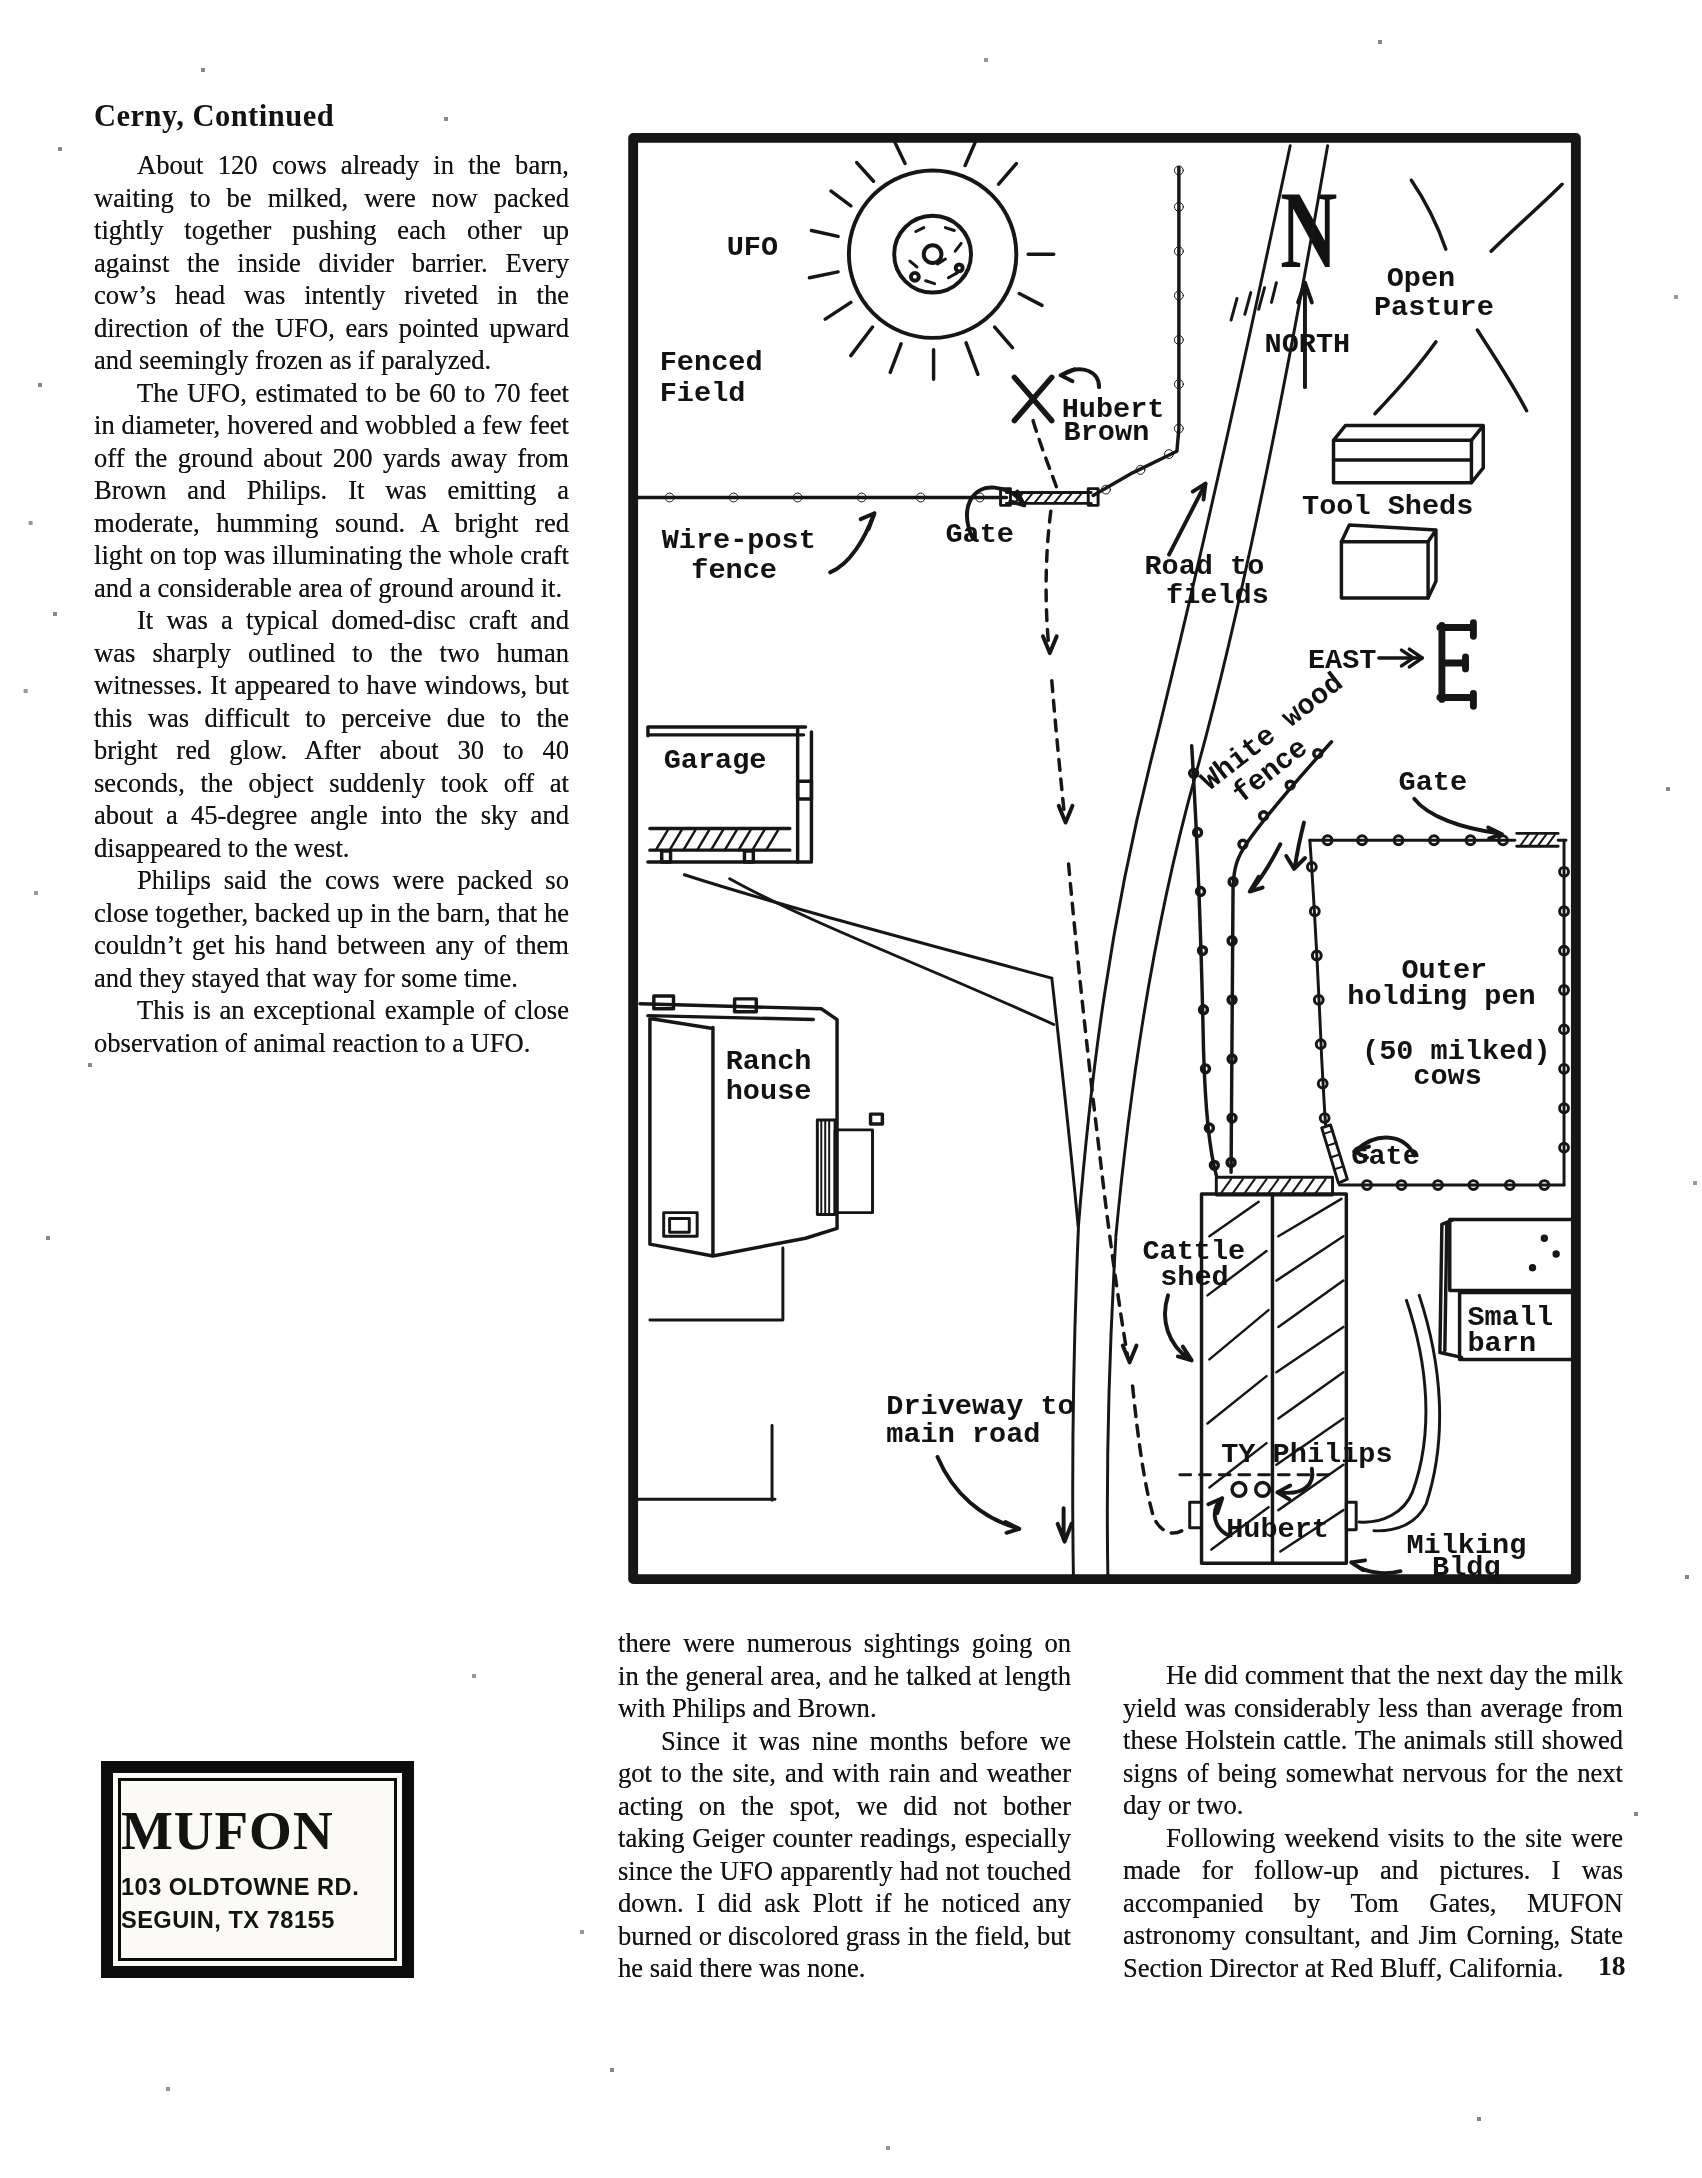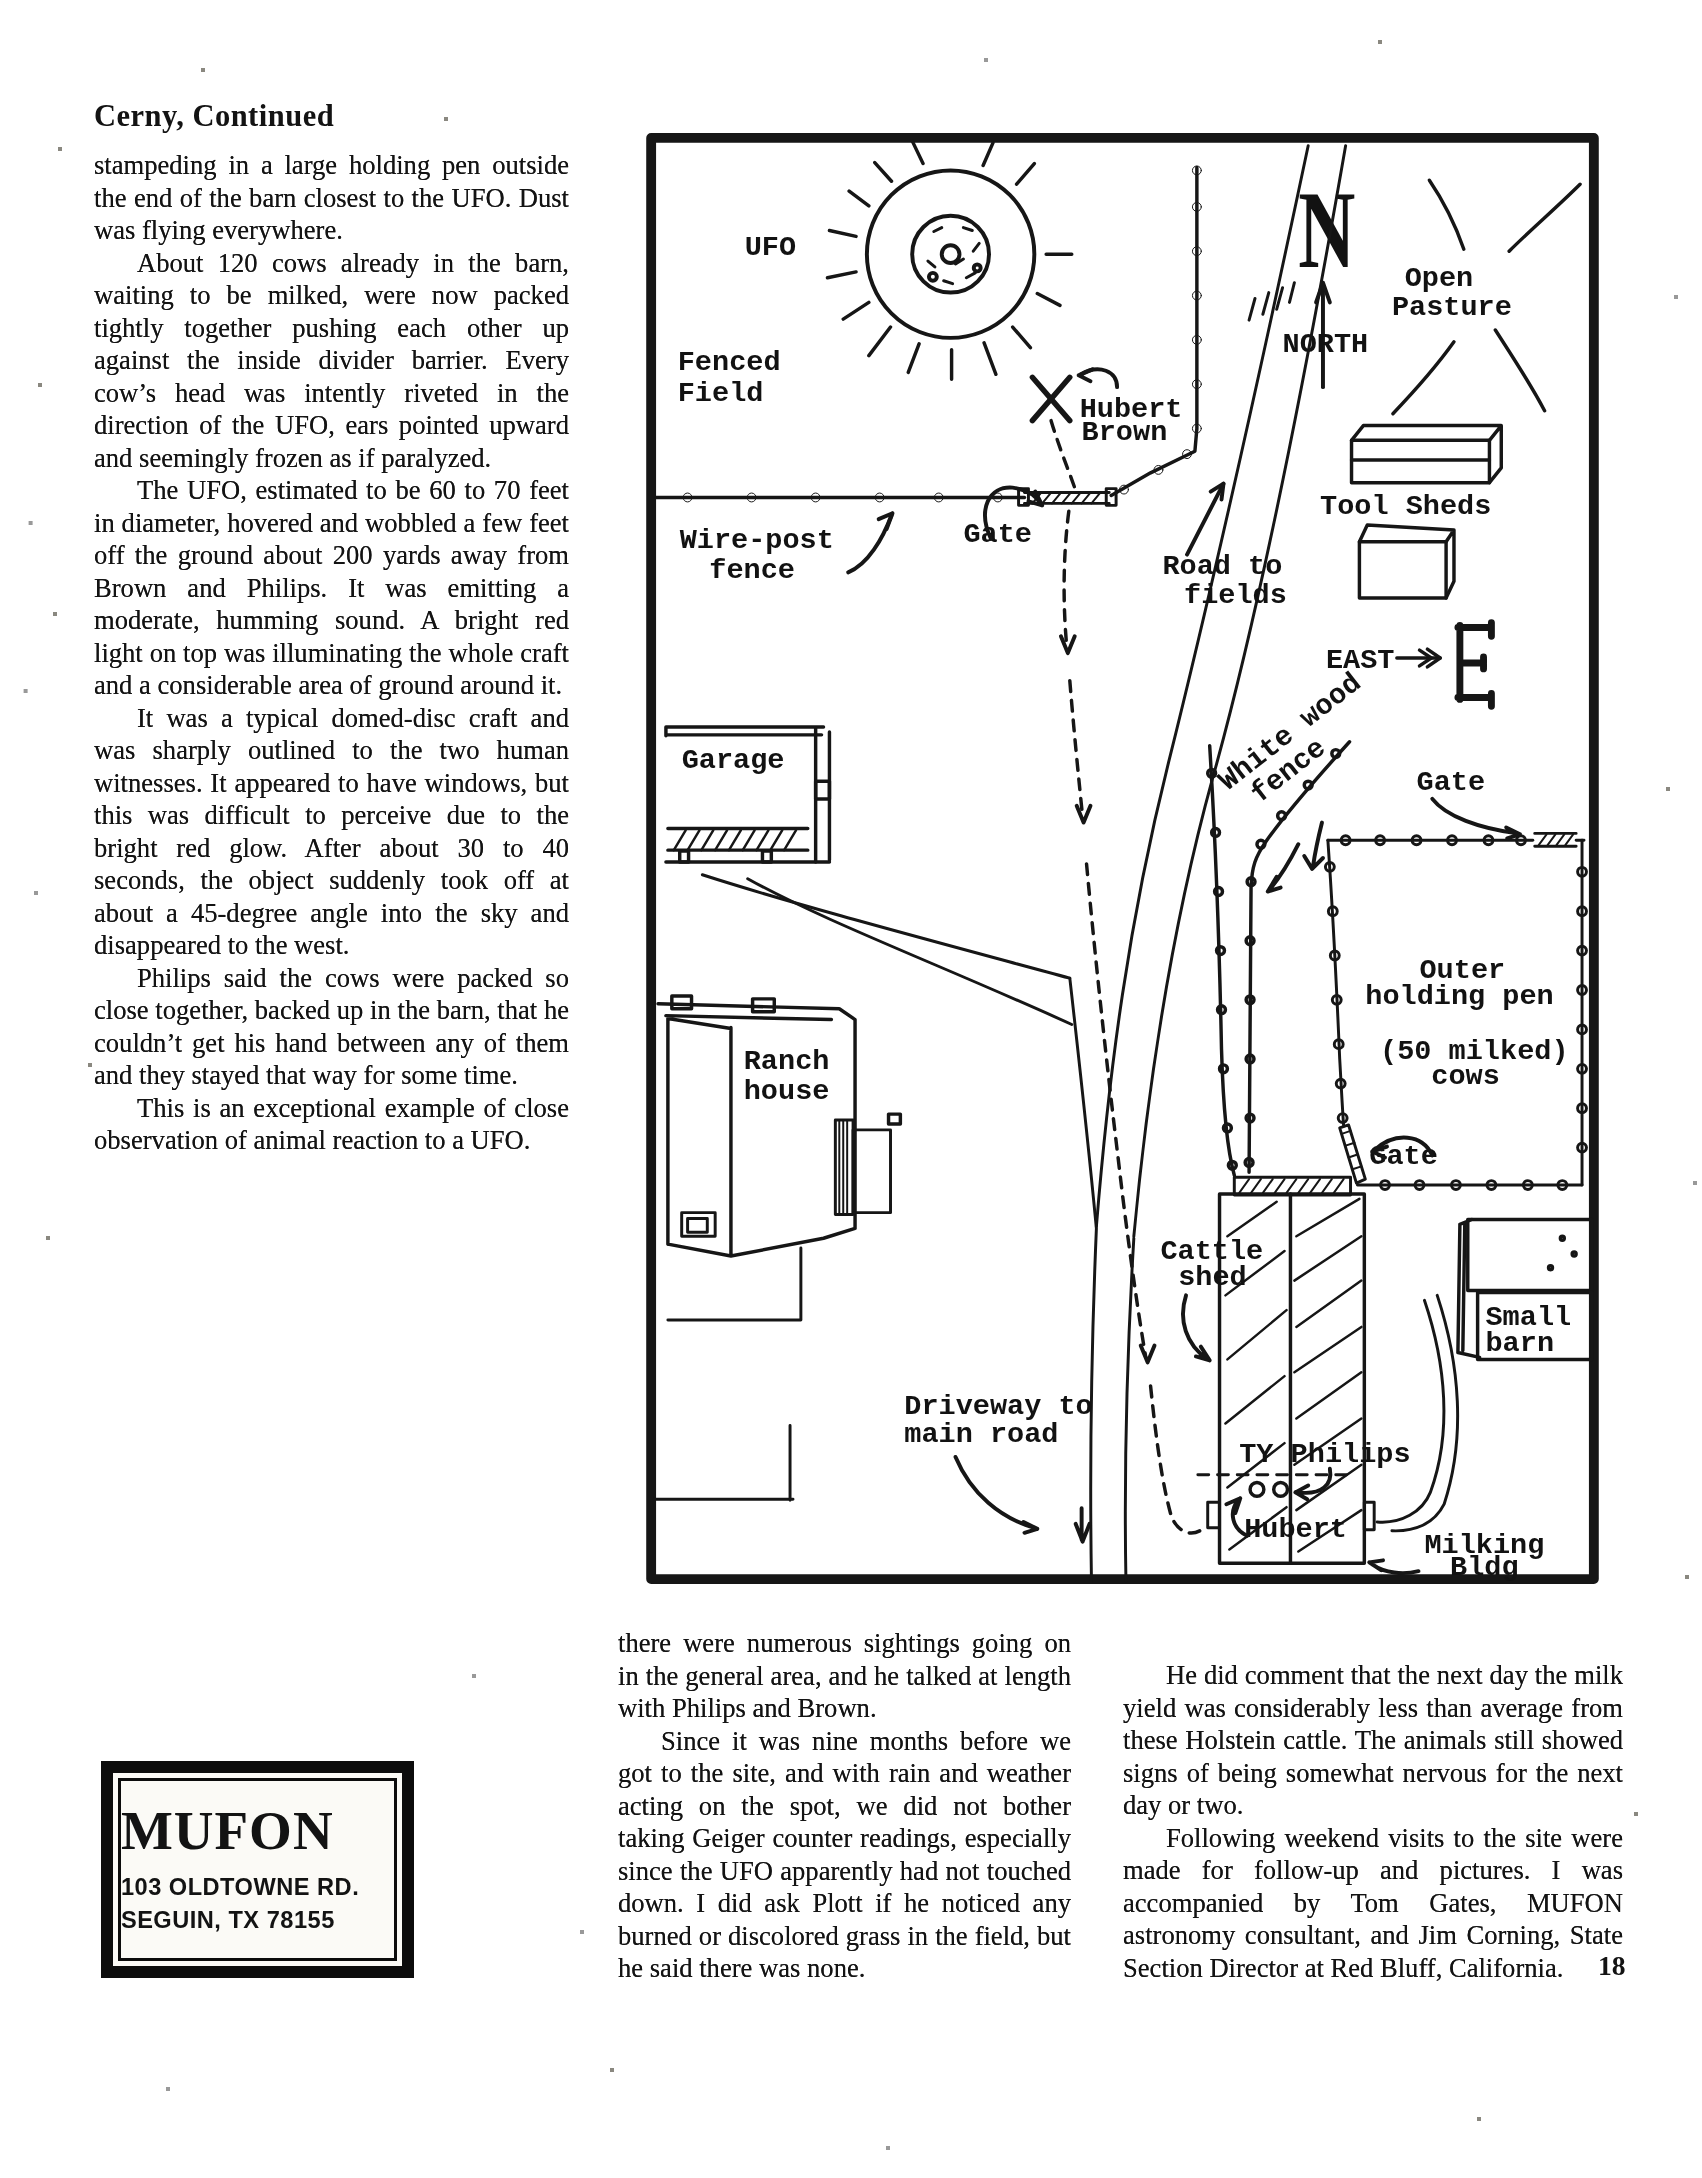--- a/index.html
+++ b/index.html
@@ -7,21 +7,21 @@
         font-family:"Liberation Serif", serif;color:#131313;}
   .cont-header{position:absolute;left:94px;top:99px;margin:0;font-size:30.5px;font-weight:700;
         letter-spacing:0.5px;}
   .col{position:absolute;font-size:26.6px;line-height:32.5px;text-align:justify;
         text-shadow:0 0 0.6px rgba(10,10,10,.75);}
   .col p{margin:0;text-indent:43px;}
   .col p.noind{text-indent:0;}
   .col-left{left:94px;top:149px;width:475px;}
   .col-mid{left:618px;top:1627px;width:453px;}
   .col-right{left:1123px;top:1627px;width:500px;margin-top:32px;}
-  .map{position:absolute;left:646px;top:133px;width:953px;height:1451px;margin:0;}
+  .map{position:absolute;left:628px;top:133px;width:953px;height:1451px;margin:0;}
   .map svg{display:block;width:953px;height:1451px;}
   .map path,.map line,.map polyline,.map rect,.map circle,.map polygon{
         stroke:#161616;fill:none;stroke-linecap:round;stroke-linejoin:round;}
   .mlabel{font:700 29px "Liberation Mono","DejaVu Sans Mono",monospace;fill:#121212;stroke:none;}
   .bigN{font:700 112px "Liberation Serif",serif;fill:#121212;stroke:none;}
   .dot{fill:#161616;stroke:none;}
   .blob{fill:#161616;stroke:none;}
   .dash{stroke-dasharray:11 9;}
   .mufon-box{position:absolute;left:101px;top:1761px;width:313px;height:217px;
         border:12.8px solid #0c0c0c;background:#fbfaf6;box-sizing:border-box;}
@@ -45,21 +45,20 @@
 </style>
 </head>
 <body>
 
 <div class="page">
   <div class="speckles"></div>
 
   <h1 class="cont-header">Cerny, Continued</h1>
 
   <div class="col col-left">
-    <p class="noind">stampeding in a large holding pen outside the end of the barn closest to the UFO. Dust was flying everywhere.</p>
     <p>About 120 cows already in the barn, waiting to be milked, were now packed tightly together pushing each other up against the inside divider barrier. Every cow’s head was intently riveted in the direction of the UFO, ears pointed upward and seemingly frozen as if paralyzed.</p>
     <p>The UFO, estimated to be 60 to 70 feet in diameter, hovered and wobbled a few feet off the ground about 200 yards away from Brown and Philips. It was emitting a moderate, humming sound. A bright red light on top was illuminating the whole craft and a considerable area of ground around it.</p>
     <p>It was a typical domed-disc craft and was sharply outlined to the two human witnesses. It appeared to have windows, but this was difficult to perceive due to the bright red glow. After about 30 to 40 seconds, the object suddenly took off at about a 45-degree angle into the sky and disappeared to the west.</p>
     <p>Philips said the cows were packed so close together, backed up in the barn, that he couldn’t get his hand between any of them and they stayed that way for some time.</p>
     <p>This is an exceptional example of close observation of animal reaction to a UFO.</p>
   </div>
 
   <figure class="map">
   <svg viewBox="0 0 967 1473">
 

